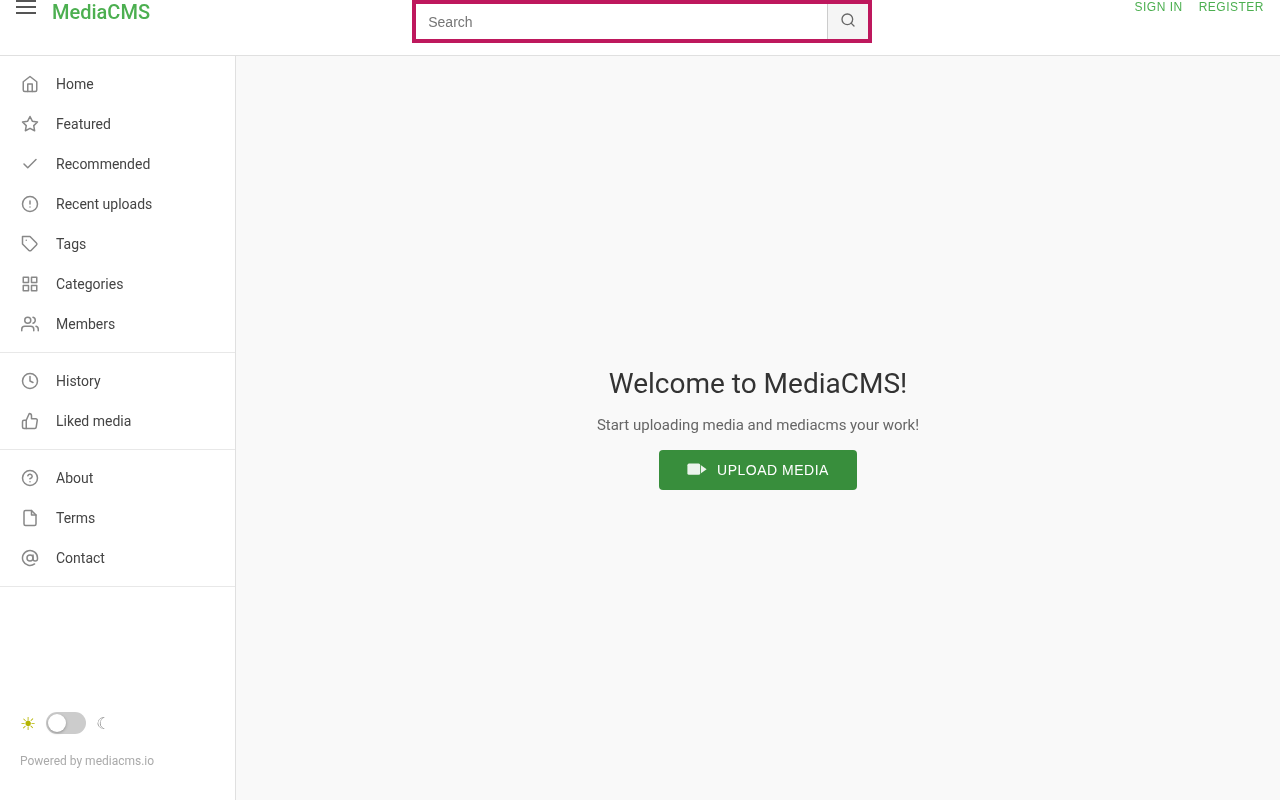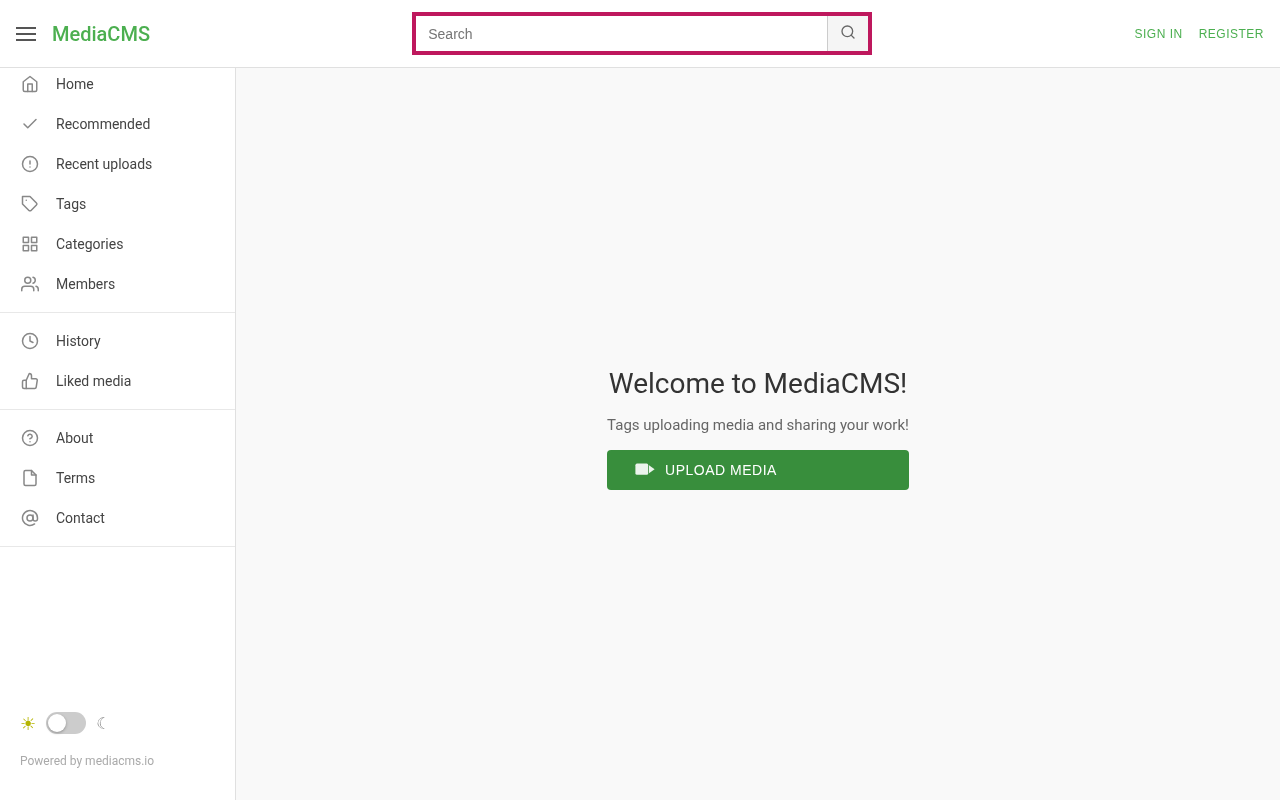--- a/index.html
+++ b/index.html
@@ -1,25 +1,25 @@
 <!DOCTYPE html>
 <html><head>
   <meta charset="utf-8">
   <style>
     * { margin: 0; padding: 0; box-sizing: border-box; }
     body { font-family: 'Roboto', Arial, sans-serif; background: #f5f5f5; display: flex; flex-direction: column; height: 100vh; overflow: hidden; }
 
     
     .header {
       display: flex;
-      align-items: center;
+      align-items: flex-start;
       background: #fff;
       border-bottom: 1px solid #e0e0e0;
       padding: 0 16px;
-      height: 68px;
+      height: 56px;
       position: fixed;
       top: 0; left: 0; right: 0;
       z-index: 100;
     }
     .hamburger {
       cursor: pointer;
       color: #555;
       font-size: 20px;
       margin-right: 16px;
       display: flex;
@@ -162,20 +162,21 @@
       flex: 1;
       display: flex;
       align-items: center;
       justify-content: center;
       background: #f9f9f9;
     }
     .welcome-box {
       text-align: center;
       display: flex;
       flex-direction: column;
+      align-items: center;
       gap: 16px;
     }
     .welcome-title {
       font-size: 28px;
       font-weight: 400;
       color: #333;
     }
     .welcome-subtitle {
       font-size: 15px;
       color: #666;
@@ -233,20 +234,28 @@
           <svg width="18" height="18" viewBox="0 0 24 24" fill="none" stroke="#888" stroke-width="2" stroke-linecap="round" stroke-linejoin="round">
               <path d="M3 9l9-7 9 7v11a2 2 0 01-2 2H5a2 2 0 01-2-2z"></path>
               <polyline points="9 22 9 12 15 12 15 22"></polyline>
             </svg>
         </span>
         <span class="nav-label">Home</span>
       </div>
       <div class="nav-item">
         <span class="nav-icon">
           <svg width="18" height="18" viewBox="0 0 24 24" fill="none" stroke="#888" stroke-width="2" stroke-linecap="round" stroke-linejoin="round">
+              <polygon points="12 2 15.09 8.26 22 9.27 17 14.14 18.18 21.02 12 17.77 5.82 21.02 7 14.14 2 9.27 8.91 8.26 12 2"></polygon>
+            </svg>
+        </span>
+        <span class="nav-label">Featured</span>
+      </div>
+      <div class="nav-item">
+        <span class="nav-icon">
+          <svg width="18" height="18" viewBox="0 0 24 24" fill="none" stroke="#888" stroke-width="2" stroke-linecap="round" stroke-linejoin="round">
               <polyline points="20 6 9 17 4 12"></polyline>
             </svg>
         </span>
         <span class="nav-label">Recommended</span>
       </div>
       <div class="nav-item">
         <span class="nav-icon">
           <svg width="18" height="18" viewBox="0 0 24 24" fill="none" stroke="#888" stroke-width="2" stroke-linecap="round" stroke-linejoin="round">
               <circle cx="12" cy="12" r="10"></circle>
               <line x1="12" y1="8" x2="12" y2="12"></line>
@@ -347,21 +356,21 @@
       </div>
       <span class="moon-icon">☾</span>
     </div>
 
     <div class="powered-by">Powered by mediacms.io</div>
   </div>
 
   <div class="main">
     <div class="welcome-box">
       <h1 class="welcome-title">Welcome to MediaCMS!</h1>
-      <p class="welcome-subtitle">Tags uploading media and sharing your work!</p>
+      <p class="welcome-subtitle">Start uploading media and mediacms your work!</p>
       <button class="upload-btn">
         <svg width="20" height="16" viewBox="0 0 24 20" fill="white">
           <rect x="0" y="2" width="16" height="14" rx="2" fill="white" opacity="0.9"></rect>
           <polygon points="17,4 24,9 17,14" fill="white" opacity="0.9"></polygon>
         </svg>
         <span>UPLOAD MEDIA</span>
       </button>
     </div>
   </div>
 

